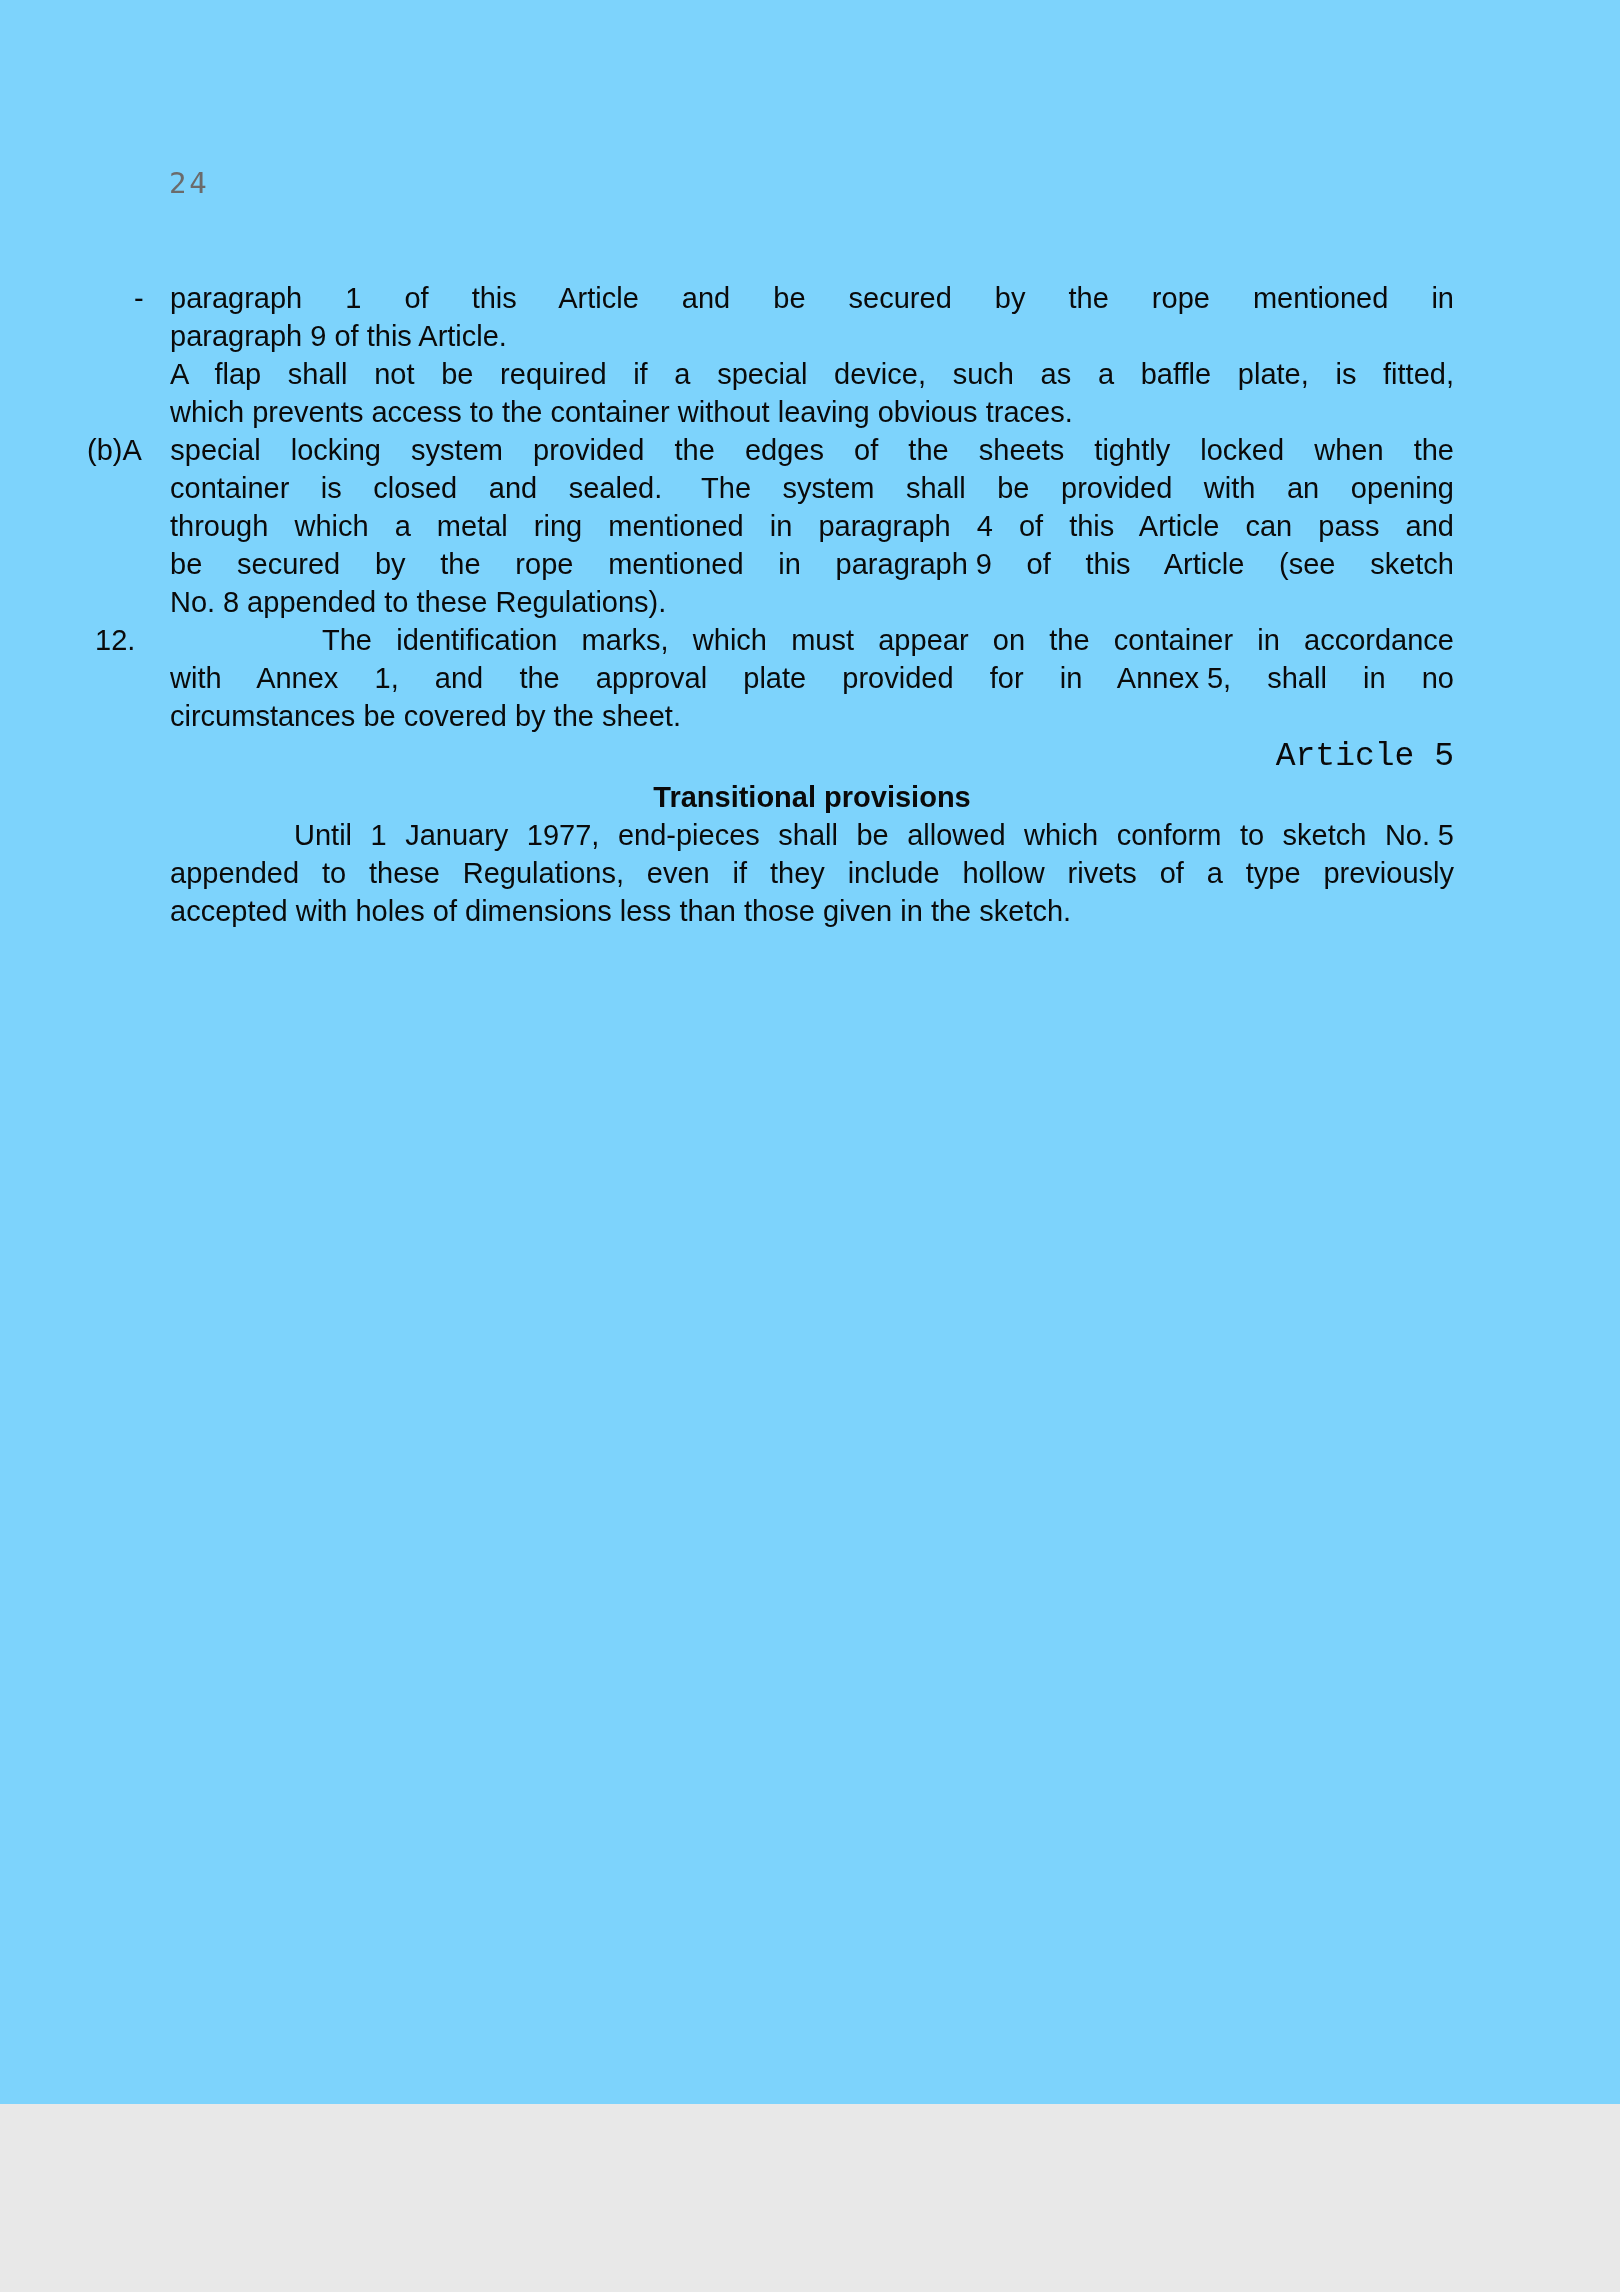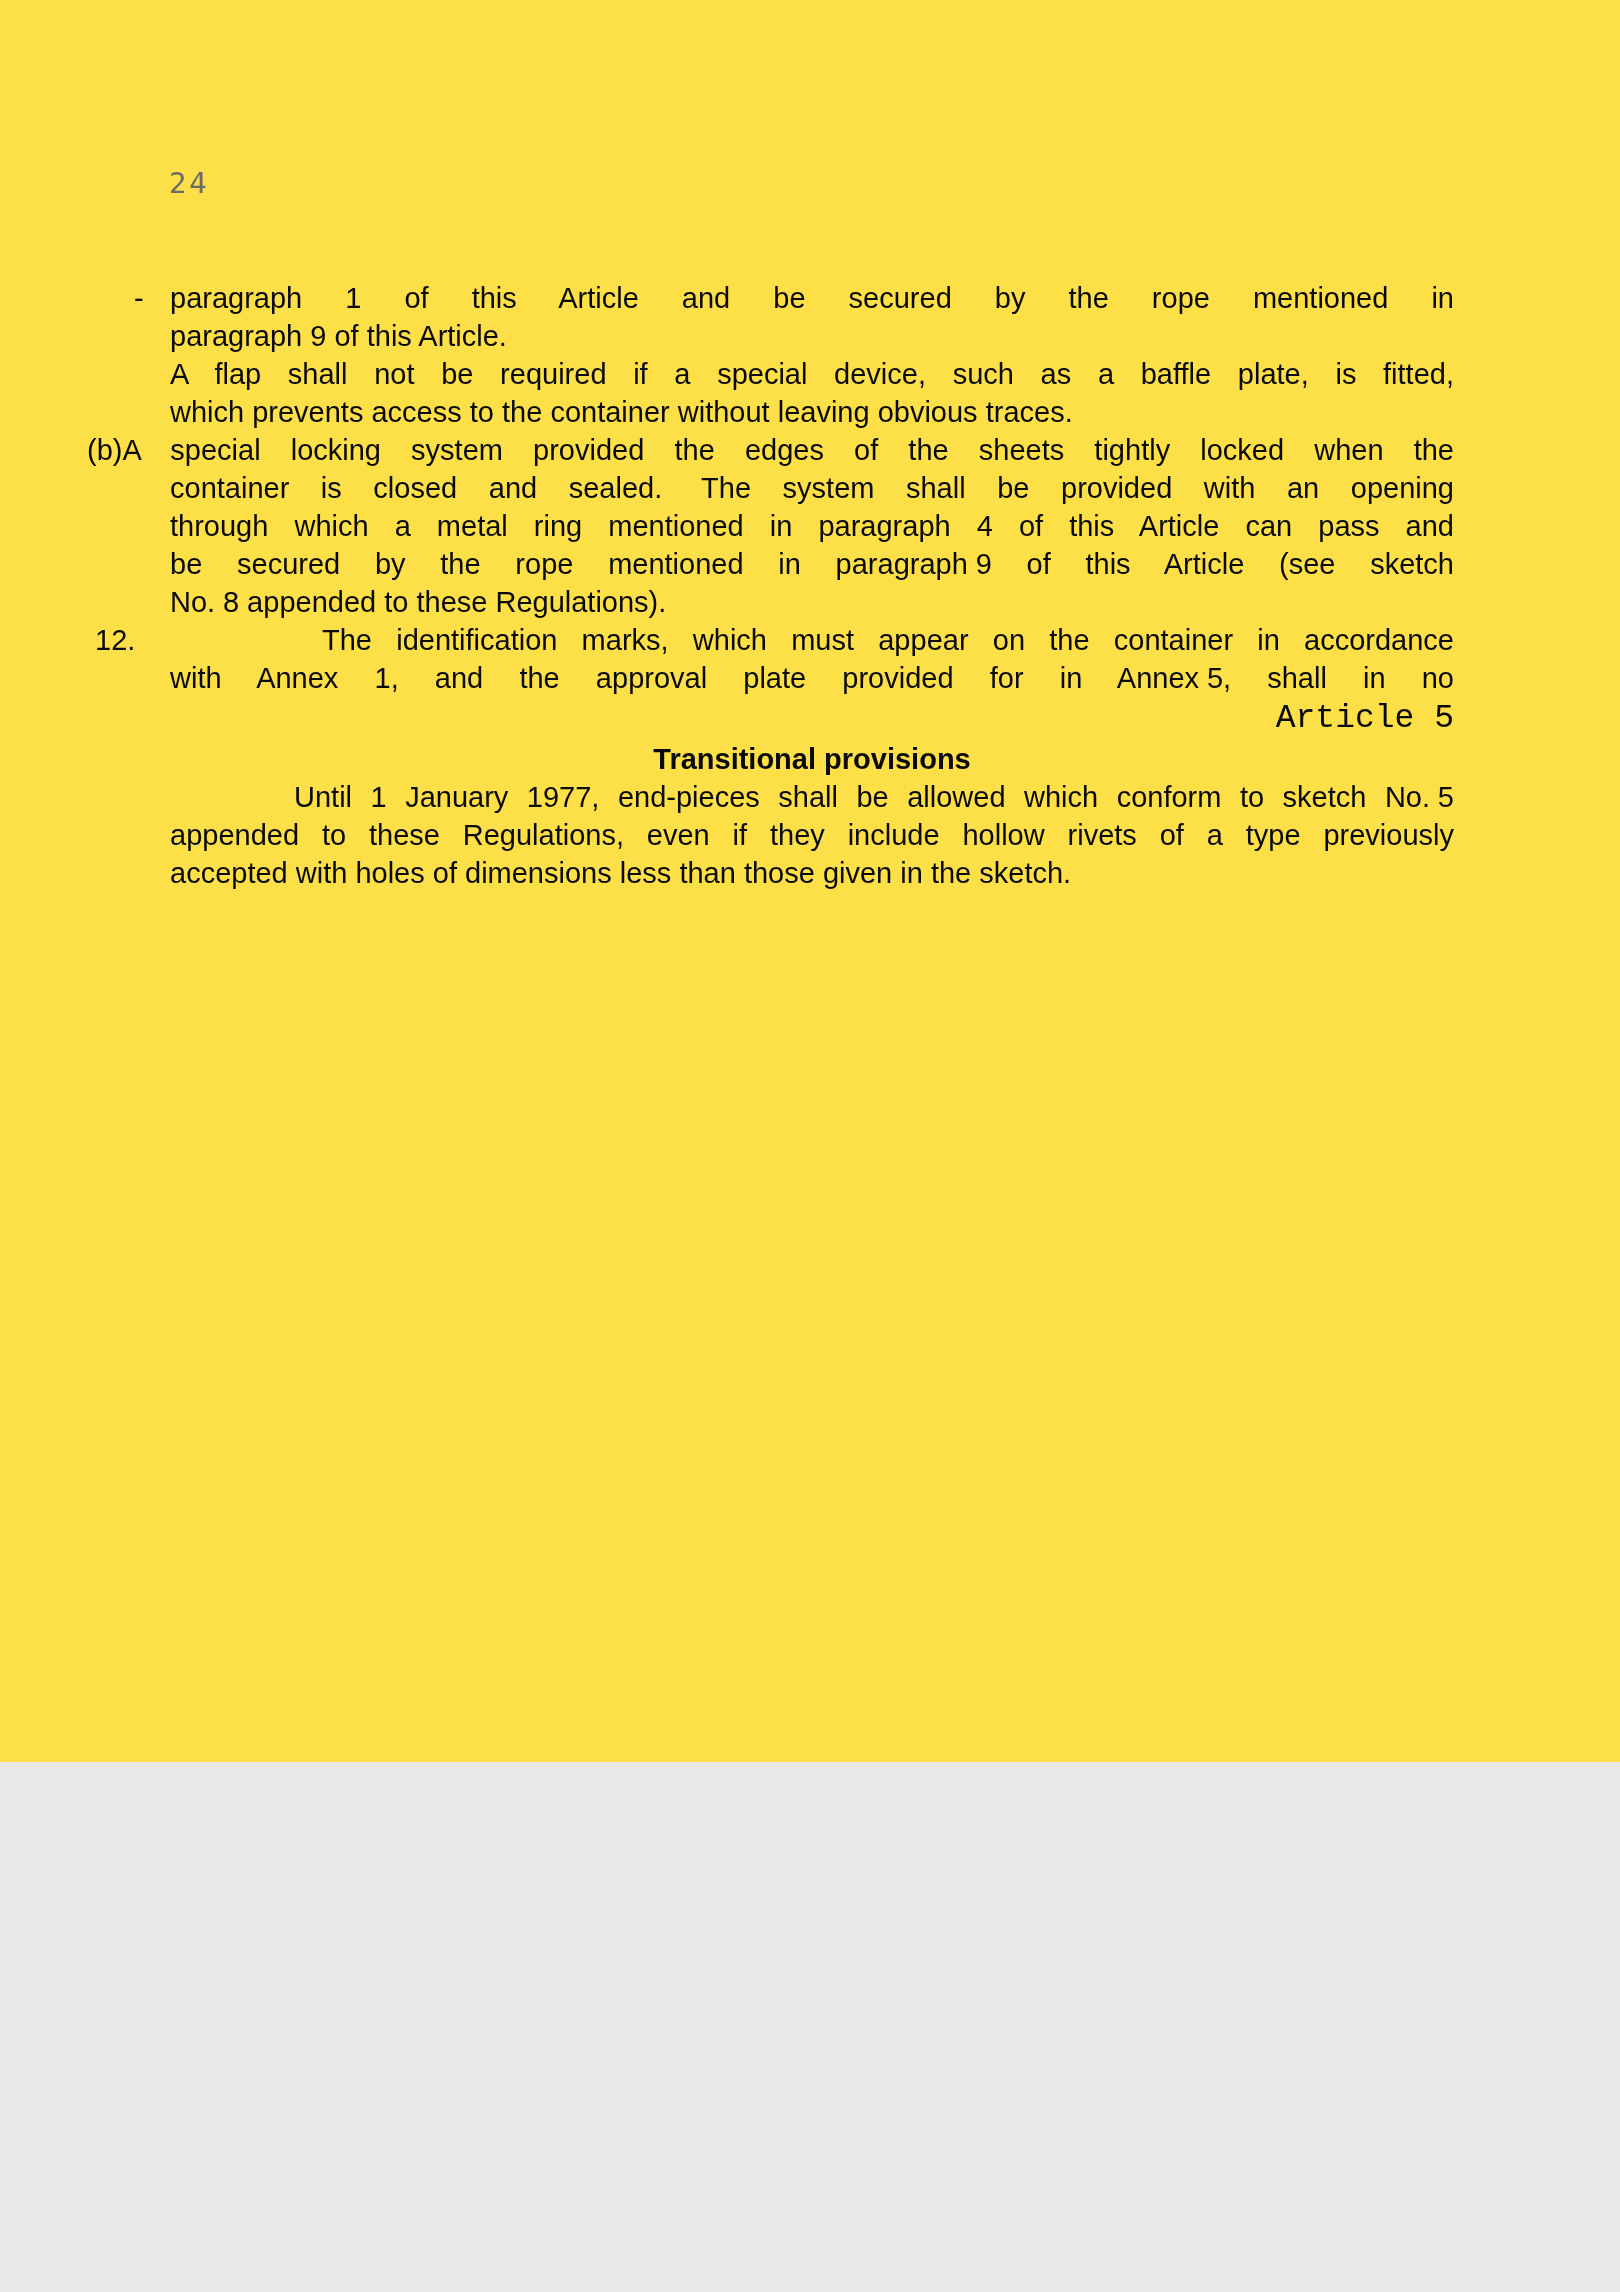--- a/index.html
+++ b/index.html
@@ -3,22 +3,22 @@
 <meta charset="utf-8">
 <style>
   html, body {
     margin: 0;
     padding: 0;
     background: #e8e8e8;
   }
   .page {
     position: relative;
     width: 1620px;
-    height: 1762px;
-    background: #fde047;
+    height: 2104px;
+    background: #7dd3fc;
     font-family: "Liberation Sans", sans-serif;
     color: #0a0a0a;
     overflow: hidden;
   }
   .page-number {
     position: absolute;
     left: 169px;
     top: 168px;
     font-family: "DejaVu Sans Mono", monospace;
     font-size: 29px;
@@ -132,20 +132,21 @@
         <div class="jline">through which a metal ring mentioned in paragraph 4 of this Article can pass and</div>
         <div class="jline">be secured by the rope mentioned in paragraph<span class="nb"></span>9 of this Article (see sketch</div>
         <div class="jline last">No.<span class="nb"></span>8 appended to these Regulations).</div>
       </div>
 
     <div class="item-12">
       <span class="item-12-number">12.</span>
       <div class="item-12-text">
           <div class="jline first">The identification marks, which must appear on the container in accordance</div>
           <div class="jline">with Annex 1, and the approval plate provided for in Annex<span class="nb"></span>5, shall in no</div>
+          <div class="jline last">circumstances be covered by the sheet.</div>
         </div>
     </div>
 
     <div class="article-heading">Article 5</div>
 
     <div class="article-subtitle">Transitional provisions</div>
 
     <div class="final-para">
         <div class="jline first">Until 1 January 1977, end-pieces shall be allowed which conform to sketch No.<span class="nb"></span>5</div>
         <div class="jline">appended to these Regulations, even if they include hollow rivets of a type previously</div>

